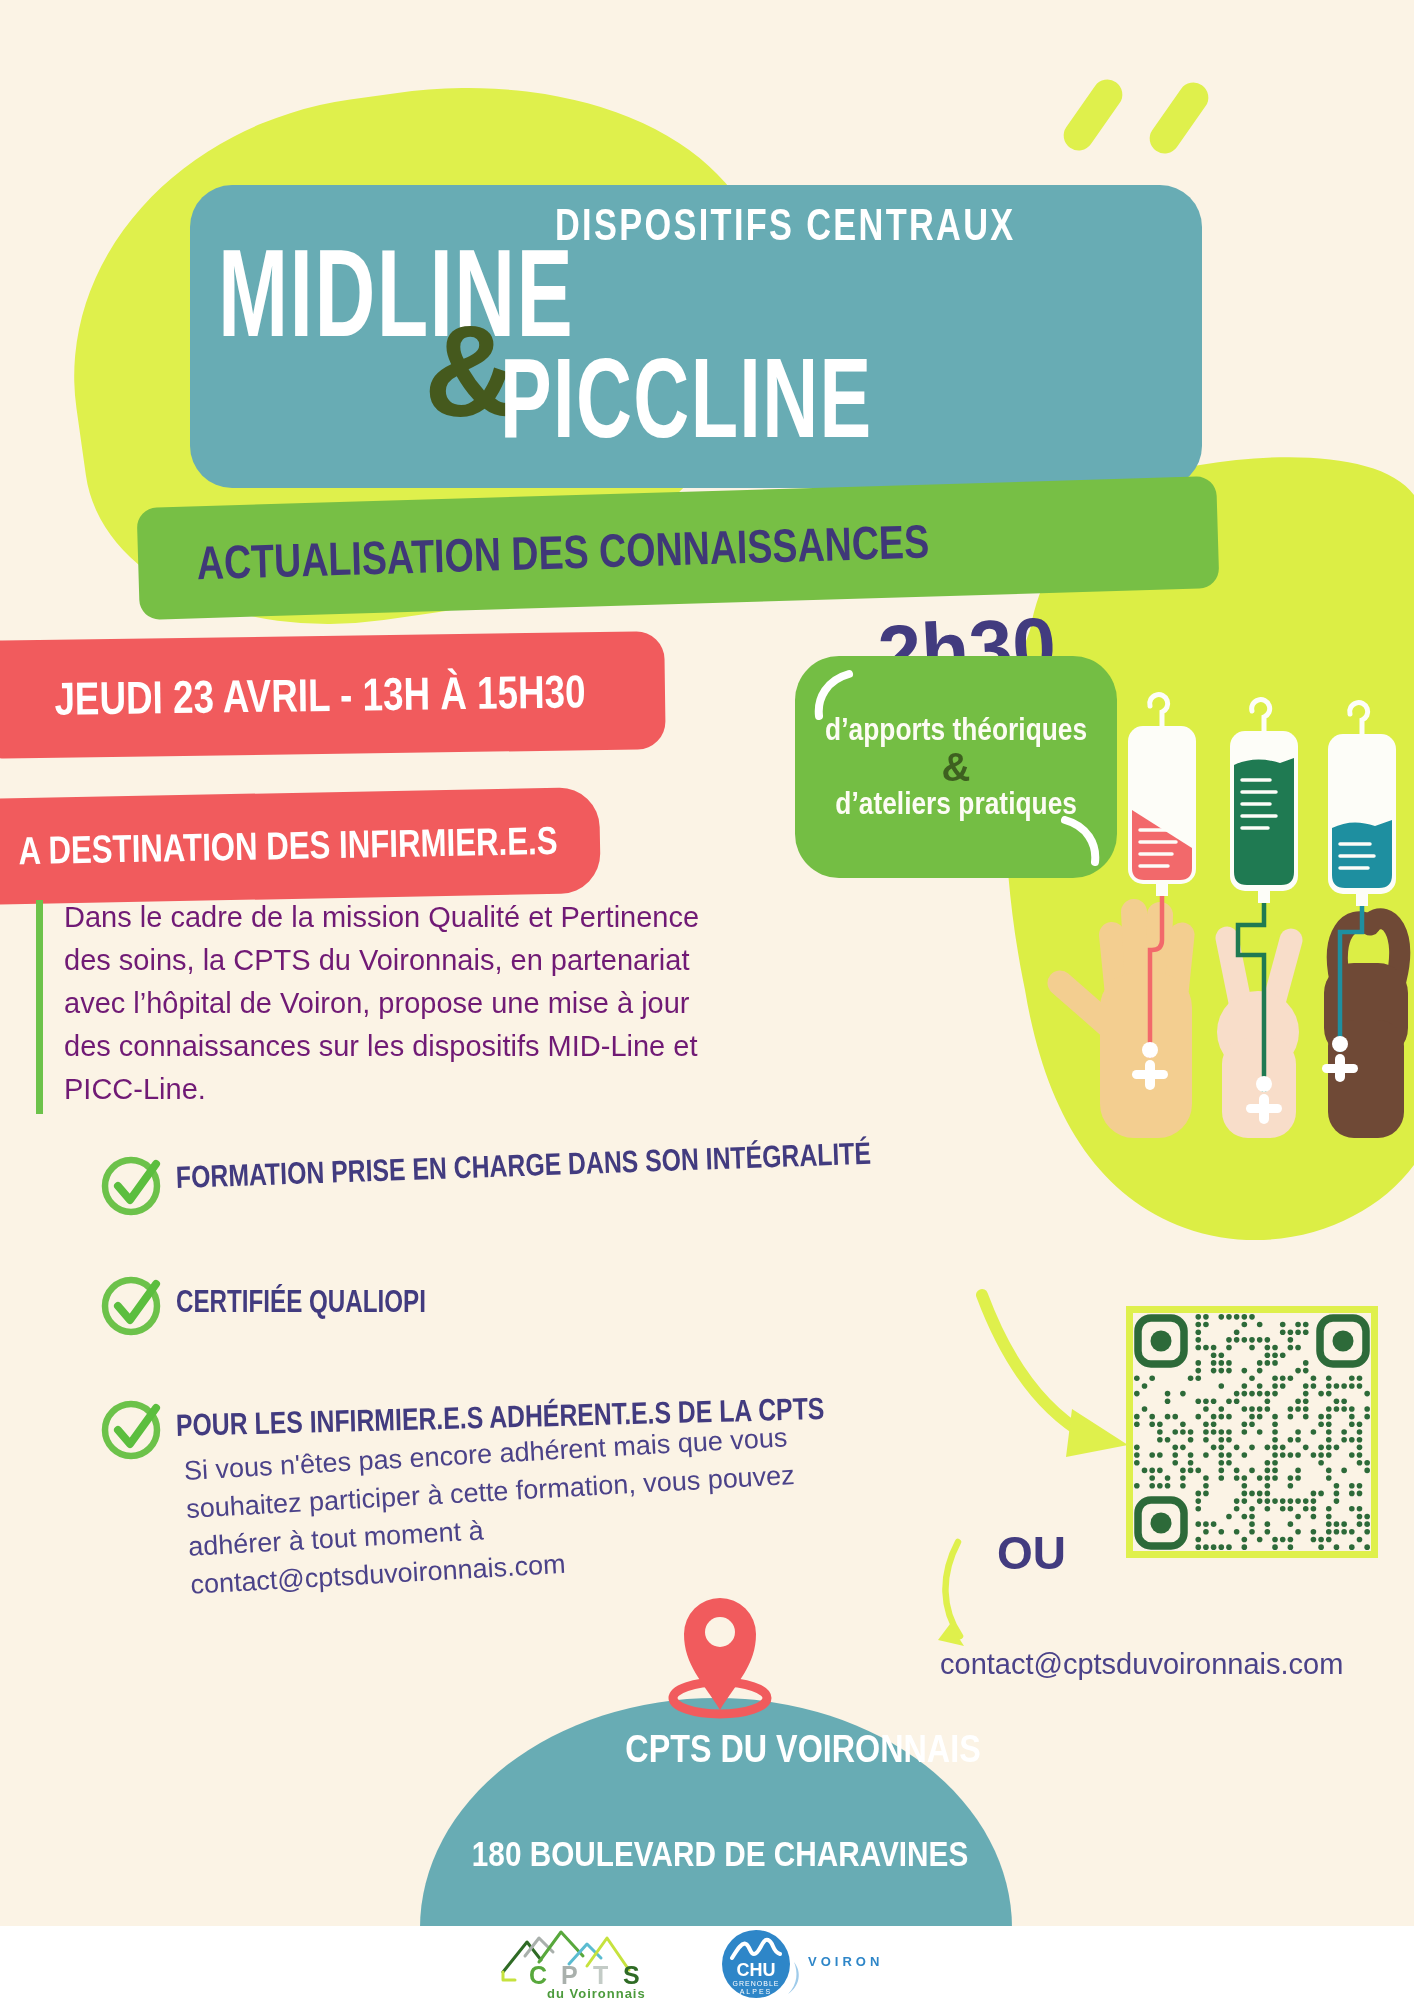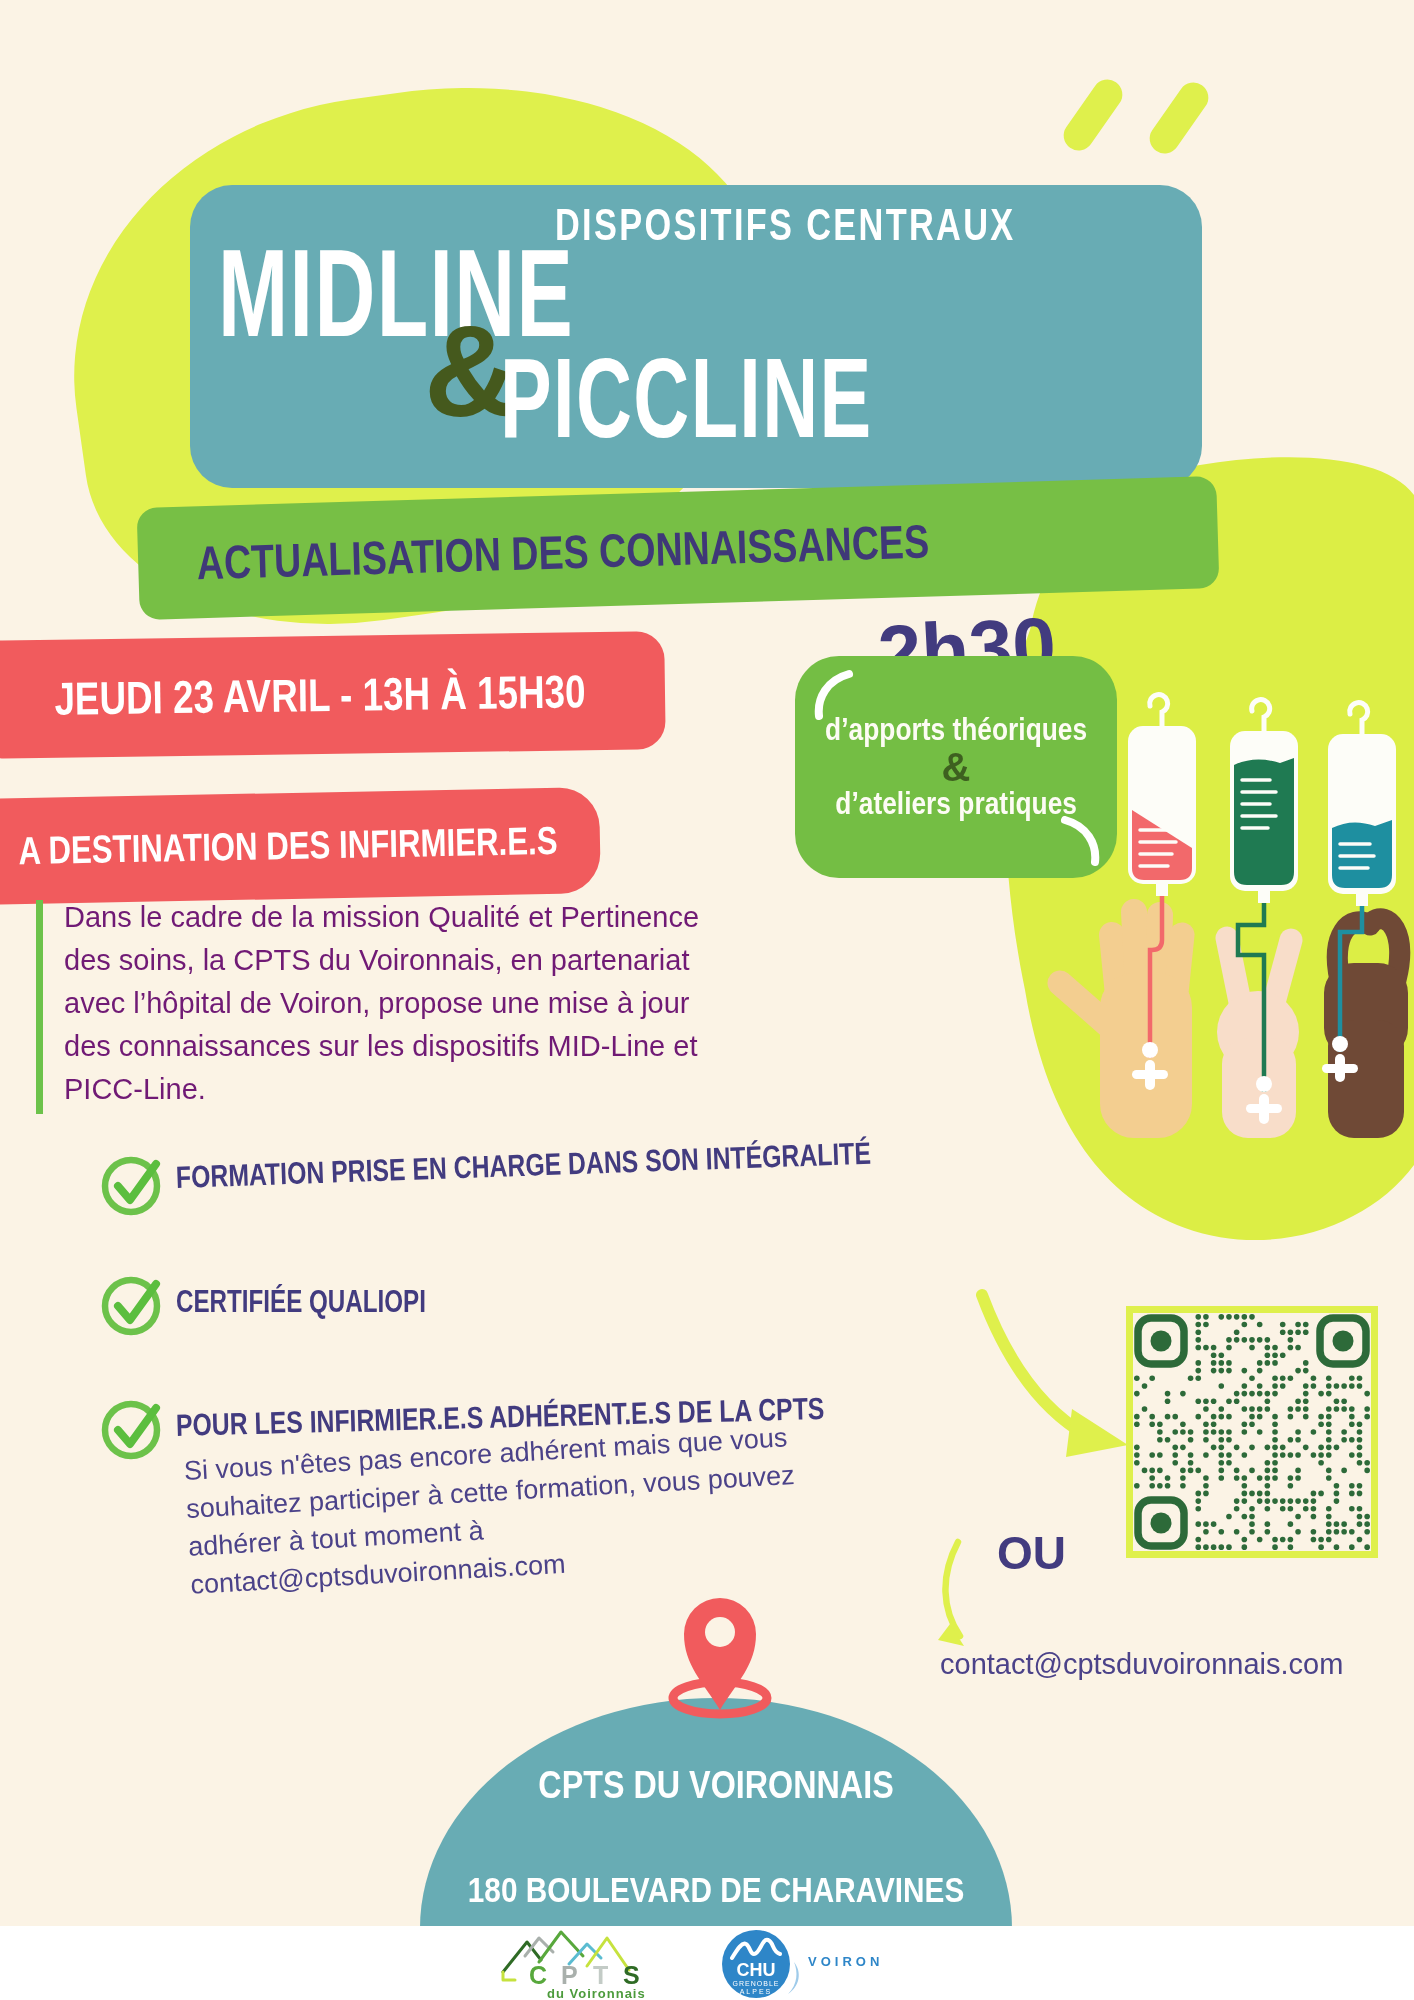--- a/index.html
+++ b/index.html
@@ -50,21 +50,21 @@
   .check-note{position:absolute;left:183px;top:1452px;width:640px;color:#4B4289;font-size:27px;line-height:38px;
     white-space:pre-line;transform:rotate(-3.2deg);transform-origin:left top;}
 
   .signup-h{position:absolute;left:965px;top:1240px;color:#423B7F;font-weight:bold;font-size:37px;letter-spacing:1px;}
   .qr-box{position:absolute;left:1126px;top:1306px;width:238px;height:238px;border:7px solid #DFF04C;background:#FBF3E5;}
   .or-label{position:absolute;left:968px;top:1526px;color:#423B7F;font-weight:bold;font-size:46px;margin-left:29px;}
   .email{position:absolute;left:940px;top:1648px;color:#4B4289;font-size:29px;}
 
   .dome{position:absolute;left:420px;top:1698px;width:592px;height:230px;background:#68ACB4;
     border-radius:50% 50% 0 0 / 100% 100% 0 0;z-index:5;}
-  .dome-line{position:absolute;width:592px;left:420px;text-align:center;color:#FFFFFF;font-weight:bold;z-index:6;margin-top:36px;}
+  .dome-line{position:absolute;width:592px;left:420px;text-align:right;color:#FFFFFF;font-weight:bold;z-index:6;}
   .dl1{top:1728px;font-size:38px;}
   .dl2{top:1782px;font-size:35px;}
   .dl3{top:1834px;font-size:35px;}
   .dl4{top:1884px;font-size:35px;}
 
   .bottom-strip{position:absolute;left:0;top:1926px;width:1414px;height:74px;background:#FFFFFF;z-index:7;}
   svg{display:block;}
 </style>
 </head>
 <body>

